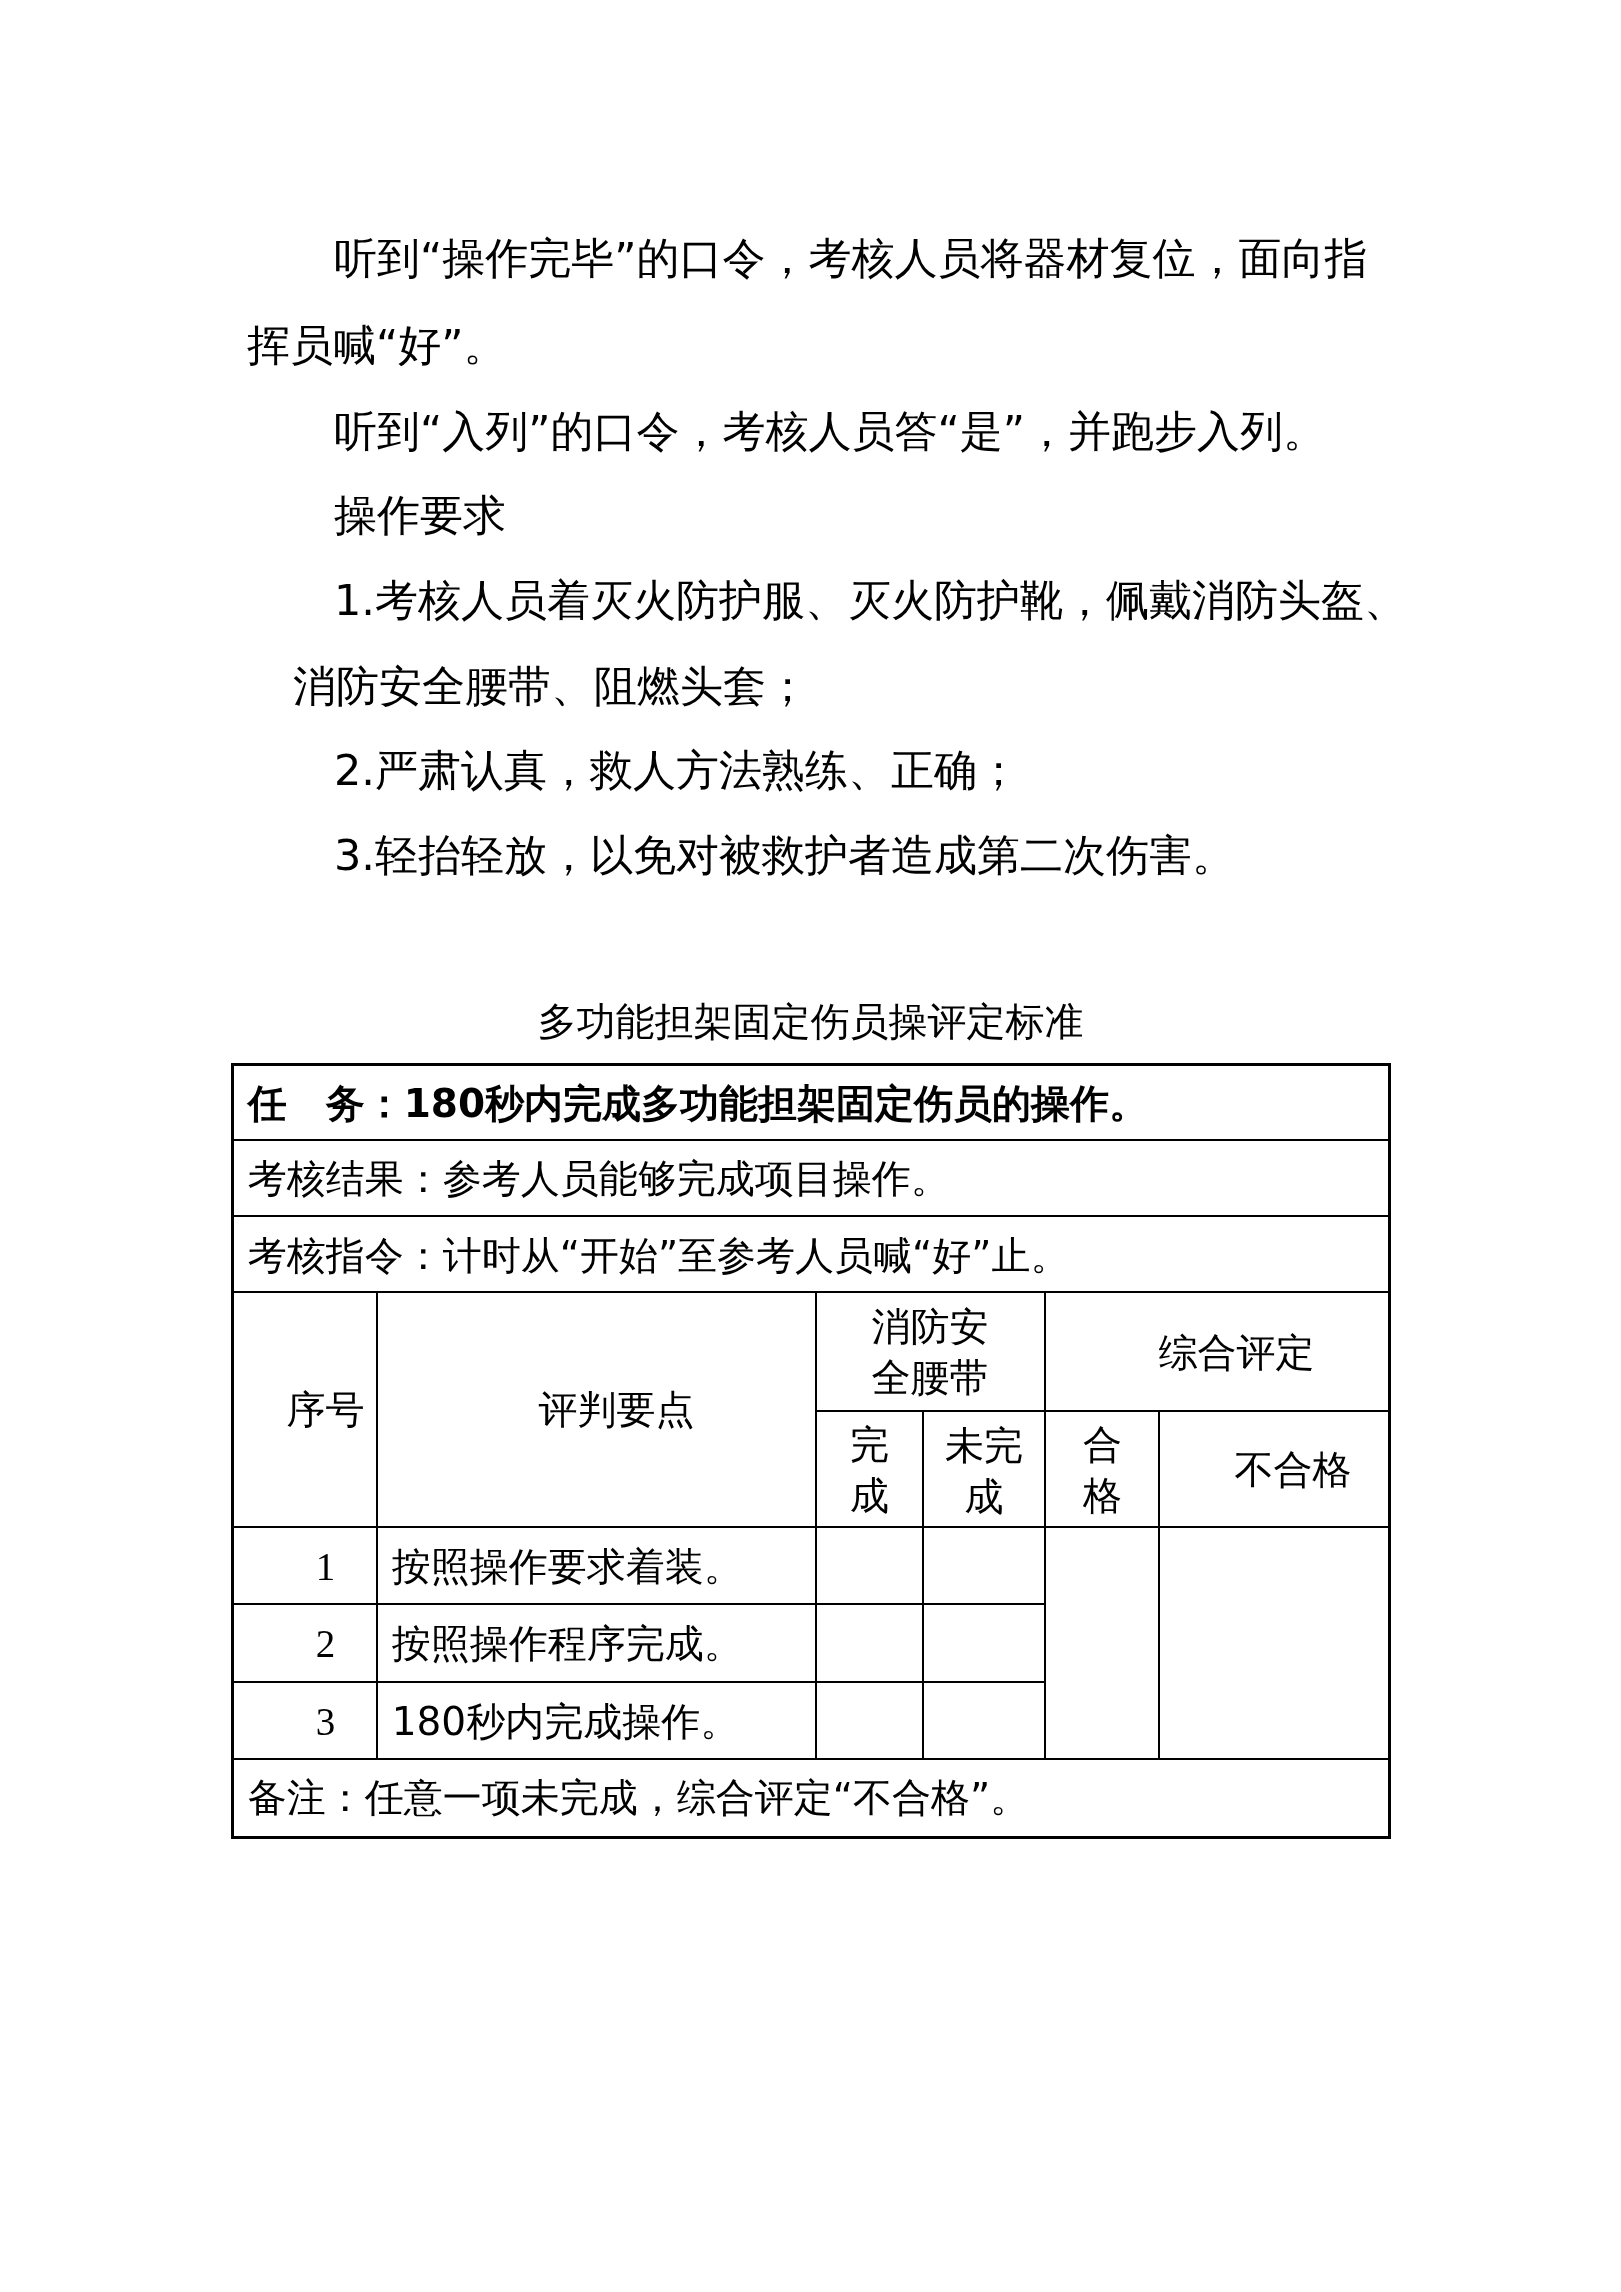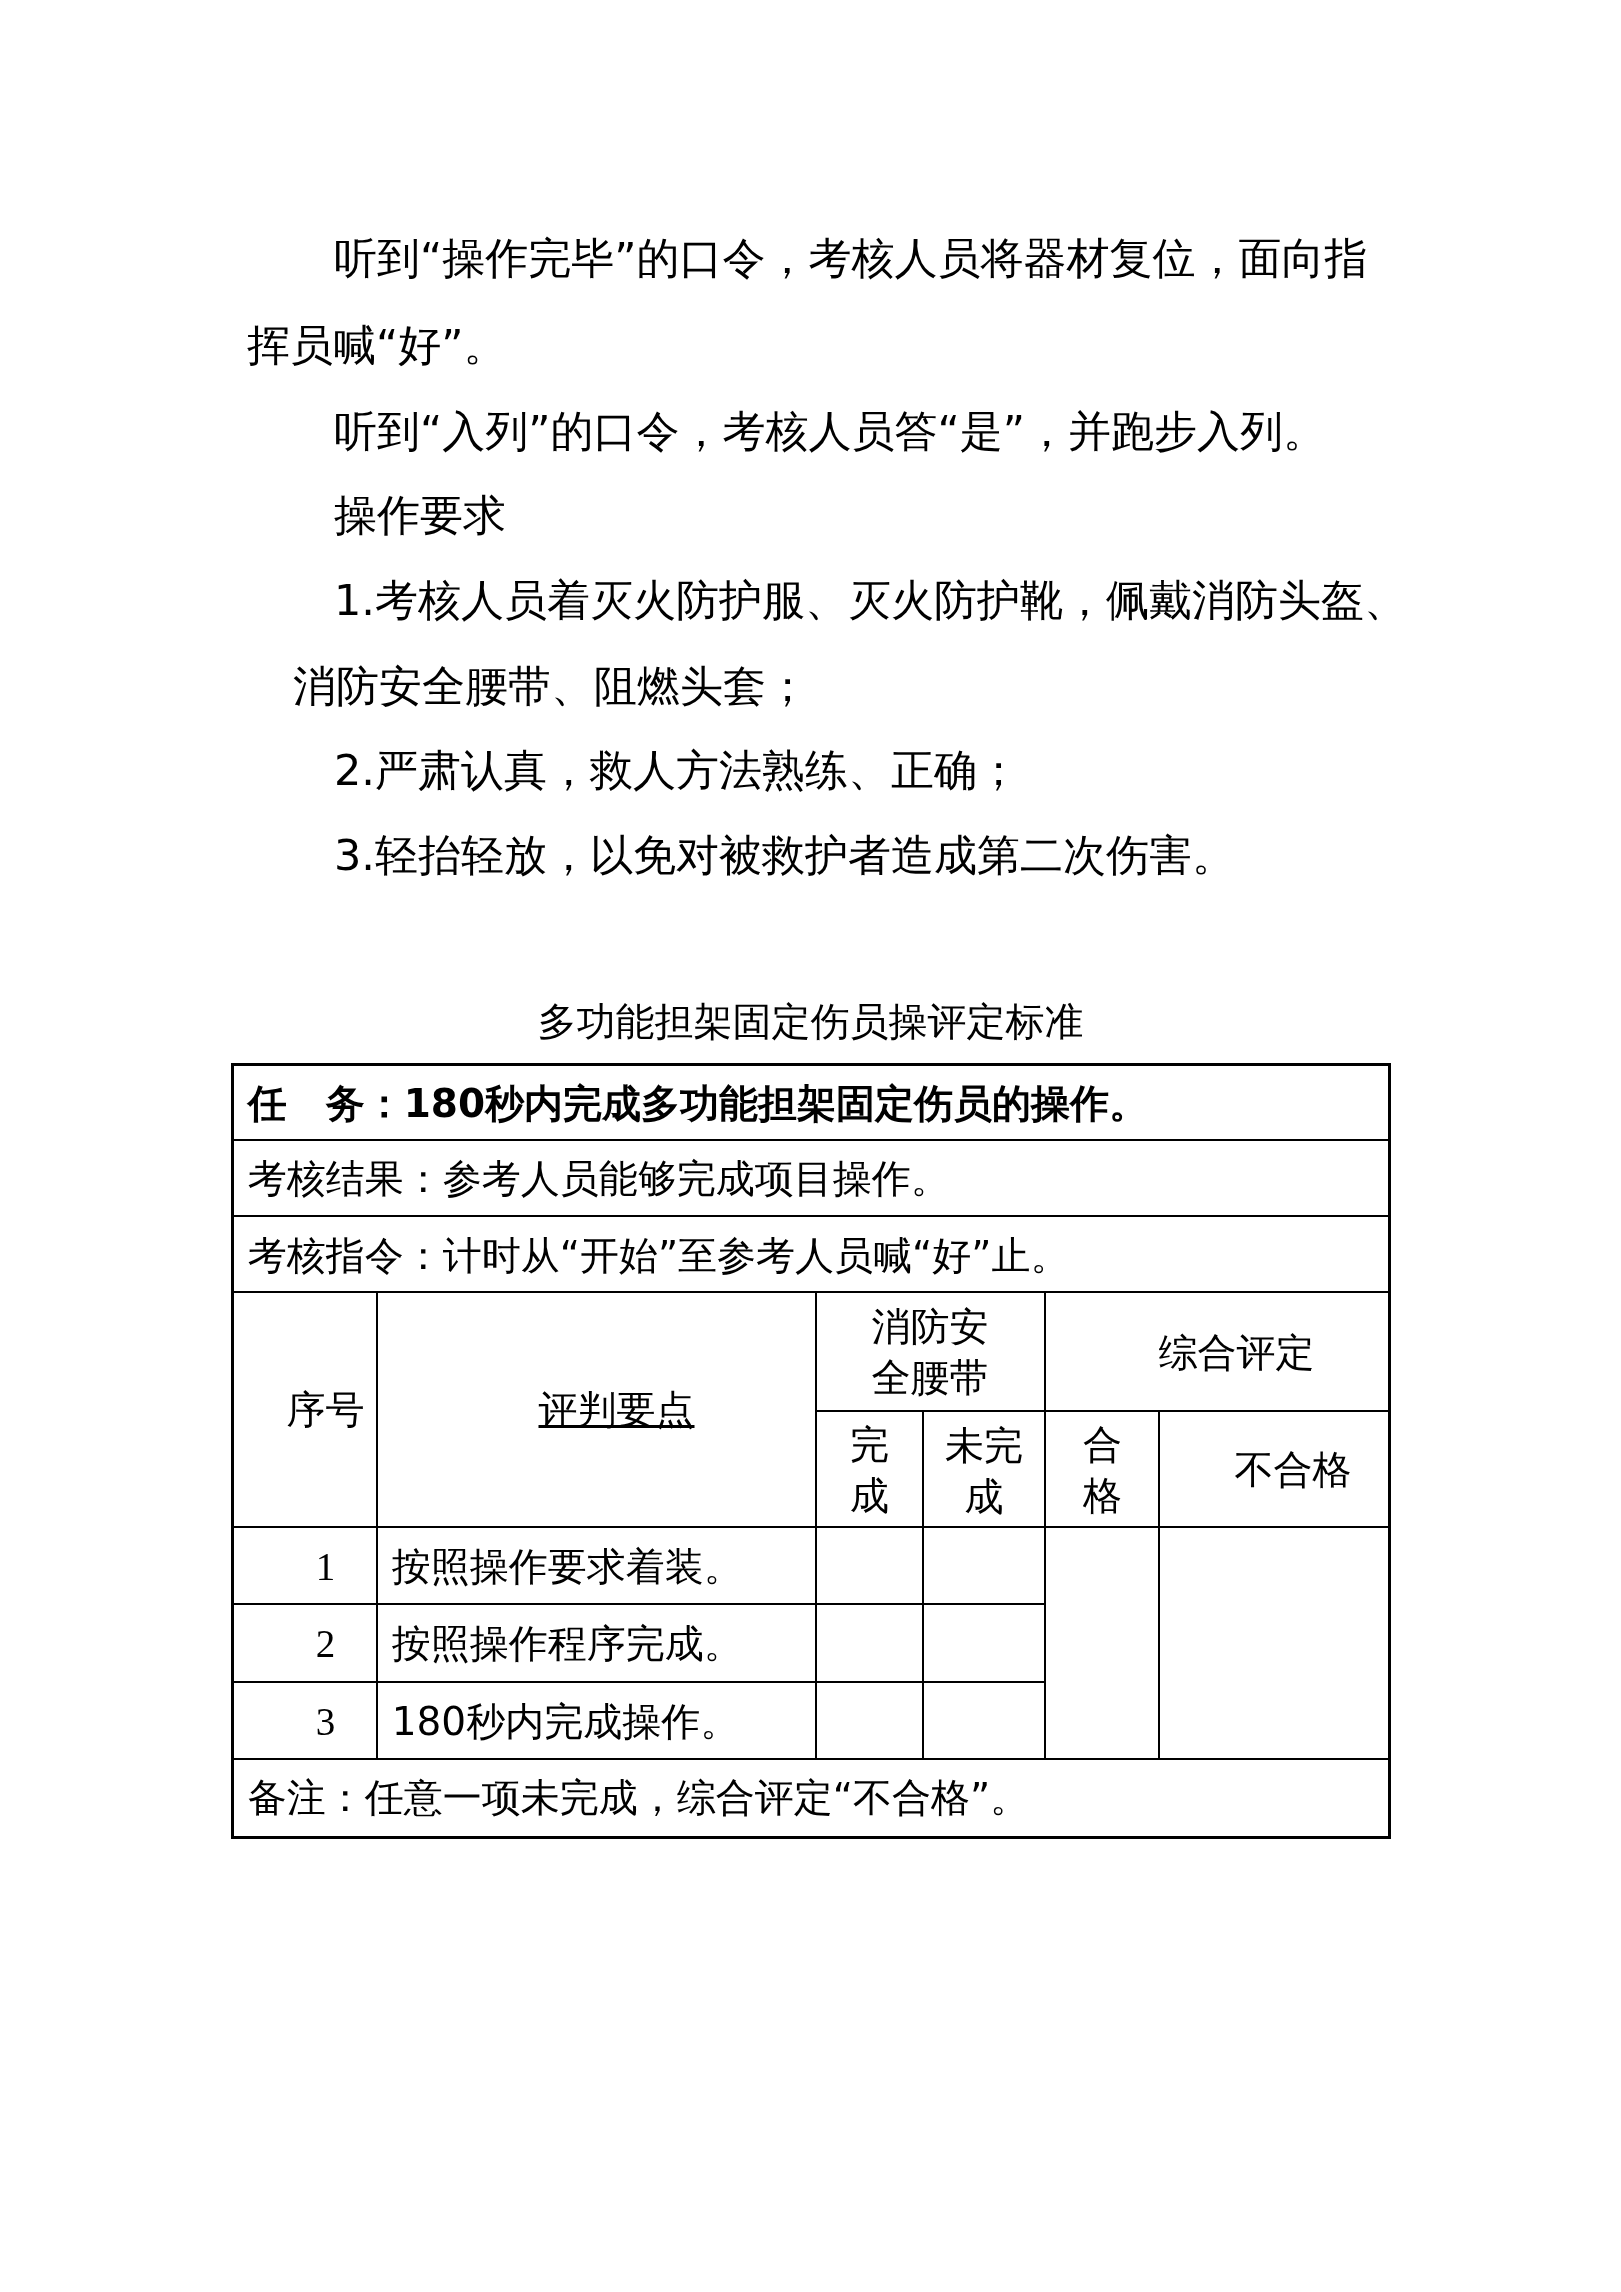--- a/index.html
+++ b/index.html
@@ -47,21 +47,21 @@
   <div class="vl" style="left:581px; top:225px; height:467px;"></div>
   <div class="vl" style="left:688px; top:344px; height:348px;"></div>
   <div class="vl" style="left:810px; top:225px; height:467px;"></div>
   <div class="vl" style="left:924px; top:344px; height:348px;"></div>
 
   <div class="cell l" style="left:0; top:0; width:1153px; height:74px;font-weight:bold;">任　务：180秒内完成多功能担架固定伤员的操作。</div>
   <div class="cell l" style="left:0; top:74px; width:1153px; height:76px;">考核结果：参考人员能够完成项目操作。</div>
   <div class="cell l" style="left:0; top:151px; width:1153px; height:76px;">考核指令：计时从“开始”至参考人员喊“好”止。</div>
 
   <div class="cell c" style="left:0; top:227px; width:143px; height:233px;">序号</div>
-  <div class="cell c" style="left:144px; top:227px; width:437px; height:233px;text-decoration:underline;">评判要点</div>
+  <div class="cell c" style="left:144px; top:227px; width:437px; height:233px;">评判要点</div>
   <div class="cell c" style="left:583px; top:227px; width:226px; height:118px; padding:0 39px;">消防安全腰带</div>
   <div class="cell c" style="left:812px; top:227px; width:341px; height:118px;">综合评定</div>
   <div class="cell c" style="left:583px; top:346px; width:105px; height:115px; padding:0 29px;">完成</div>
   <div class="cell c" style="left:690px; top:346px; width:120px; height:118px; padding:0 19.6px;">未完成</div>
   <div class="cell c" style="left:812px; top:346px; width:113px; height:115px; padding:0 35px;">合格</div>
   <div class="cell c" style="left:926px; top:346px; width:226px; height:115px;">不合格</div>
 
   <div>
     <div class="cell c num" style="left:0; top:462px; width:143px; height:76px;">1</div>
     <div class="cell l" style="left:144px; top:462px; width:437px; height:76px;border-radius:24px;">按照操作要求着装。</div>

